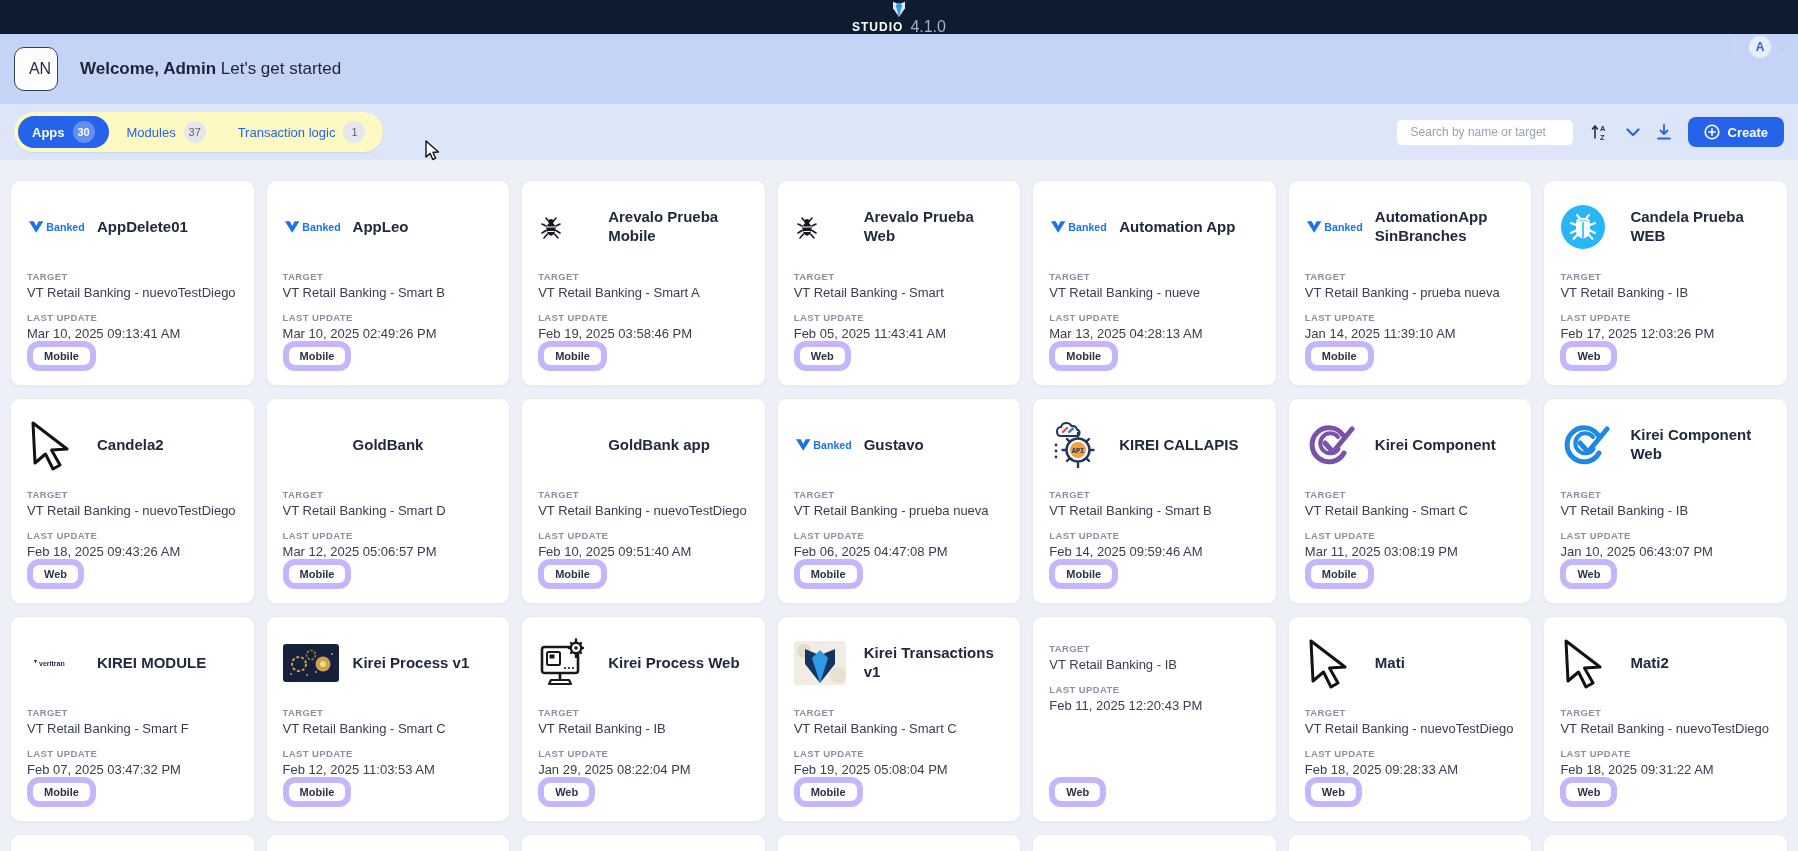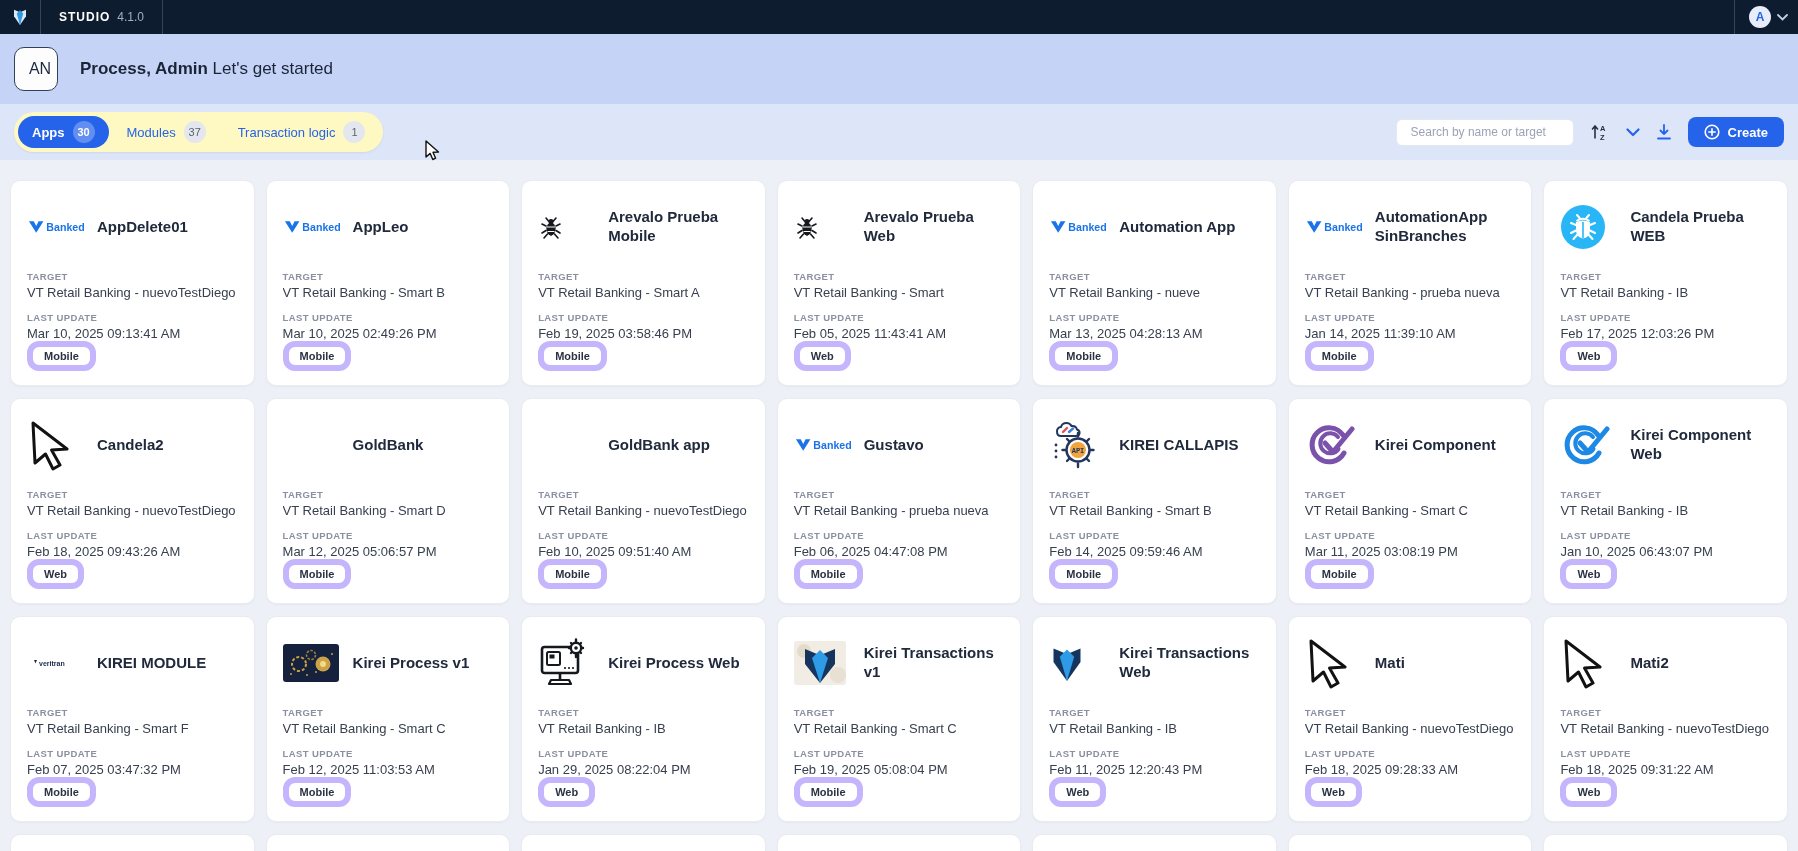--- a/index.html
+++ b/index.html
@@ -1,25 +1,25 @@
 <!DOCTYPE html>
 <html><head>
 <meta charset="utf-8">
 <style>
   * { margin:0; padding:0; box-sizing:border-box; }
   html,body { width:1798px; height:851px; overflow:hidden; background:#edf0f6;
     font-family:"Liberation Sans", sans-serif; }
 
   
-  .topbar { height:34px; background:#0e1c30; display:flex; align-items:center; color:#fff; position:relative; }
+  .topbar { height:34px; background:#0e1c30; display:flex; align-items:center; color:#fff; position:relative;flex-direction:column; }
   .topbar .logo-cell { width:40px; display:flex; justify-content:center; align-items:center; }
   .tb-divider { width:1px; height:34px; background:rgba(255,255,255,.18); }
   .tb-product { display:flex; align-items:center; gap:7px; padding:0 18px; height:34px; }
   .tb-product .name { font-size:12px; font-weight:700; letter-spacing:1px; }
-  .tb-product .ver { font-size:12px; color:#9fb0c4; }
+  .tb-product .ver { font-size:16px; color:#9fb0c4; }
   .tb-right { margin-left:auto; display:flex; align-items:center; gap:6px; padding-right:10px; height:34px; border-left:1px solid rgba(255,255,255,.18); padding-left:14px; }
   .tb-avatar { width:22px; height:22px; border-radius:50%; background:#e8edfb; color:#2563eb;
     font-size:12px; font-weight:700; display:flex; align-items:center; justify-content:center; cursor:pointer; }
 
   
   .banner { height:70px; background:#c5d3f7; display:flex; align-items:center; padding:0 14px; gap:22px; }
   .banner-avatar { width:44px; height:44px; background:#fdfdfe; border:1.5px solid #32405a; border-radius:10px;
     display:flex; align-items:center; justify-content:center; font-size:16px; color:#1c2942; font-weight:500;padding-left:8px; }
   .banner-text { font-size:17px; color:#1b2437; }
   .banner-text b { font-weight:700; }
@@ -81,21 +81,21 @@
     <div class="tb-avatar">A</div>
     <svg width="11" height="7" viewBox="0 0 11 7" style="cursor:pointer">
       <path d="M1 1 L5.5 5.5 L10 1" stroke="#c6cfdd" stroke-width="1.8" fill="none" stroke-linecap="round"></path>
     </svg>
   </div>
 </header>
 
 <section class="banner">
   <div class="banner-avatar">AN</div>
   <div class="banner-text">
-    <b>Process, Admin</b>
+    <b>Welcome, Admin</b>
     <span>Let's get started</span>
   </div>
 </section>
 
 <section class="filterbar">
   <div class="tabgroup">
   <button class="tab active">
     <span>Apps</span>
     <span class="count">30</span>
   </button>
@@ -504,30 +504,20 @@
       <div class="card-title">Kirei Transactions v1</div>
     </div>
     <div class="meta-label">TARGET</div>
     <div class="meta-value">VT Retail Banking - Smart C</div>
     <div class="meta-label">LAST UPDATE</div>
     <div class="meta-value">Feb 19, 2025 05:08:04 PM</div>
     <span class="badge">Mobile</span>
   </article>
 
   <article class="card">
-    <div class="card-head">
-      <div class="card-icon">
-  <svg width="36" height="40" viewBox="0 0 40 44">
-    <polygon points="5,6 17,11 20,42 5,21" fill="#15355e"></polygon>
-    <polygon points="35,6 23,11 20,42 35,21" fill="#15355e"></polygon>
-    <polygon points="20,7 28,15 20,42 12,15" fill="#2e9be6"></polygon>
-  </svg>
-</div>
-      <div class="card-title">Kirei Transactions Web</div>
-    </div>
     <div class="meta-label">TARGET</div>
     <div class="meta-value">VT Retail Banking - IB</div>
     <div class="meta-label">LAST UPDATE</div>
     <div class="meta-value">Feb 11, 2025 12:20:43 PM</div>
     <span class="badge">Web</span>
   </article>
 
   <article class="card">
     <div class="card-head">
       <div class="card-icon">

